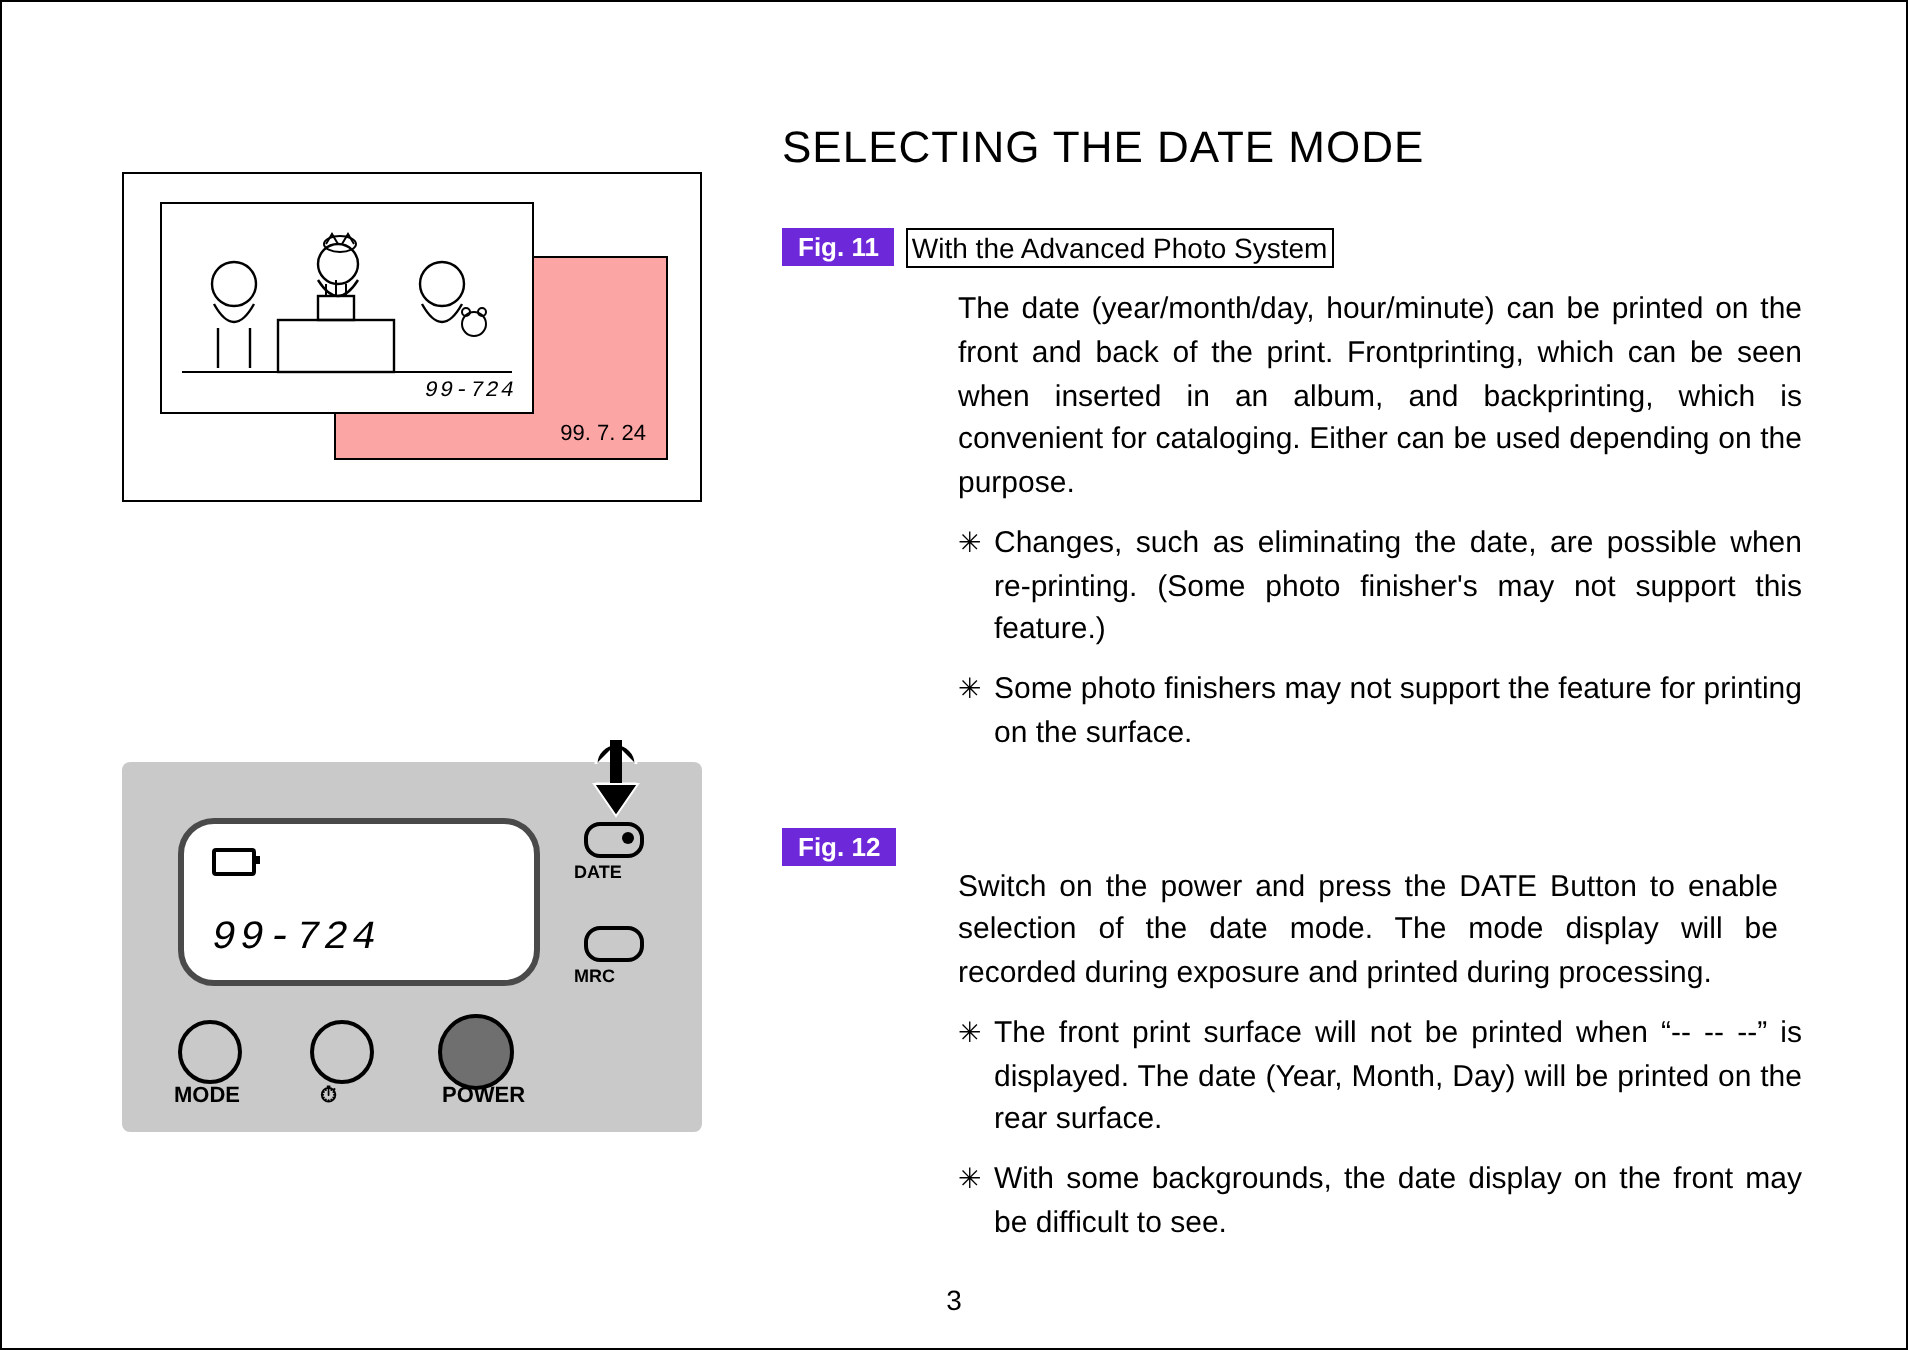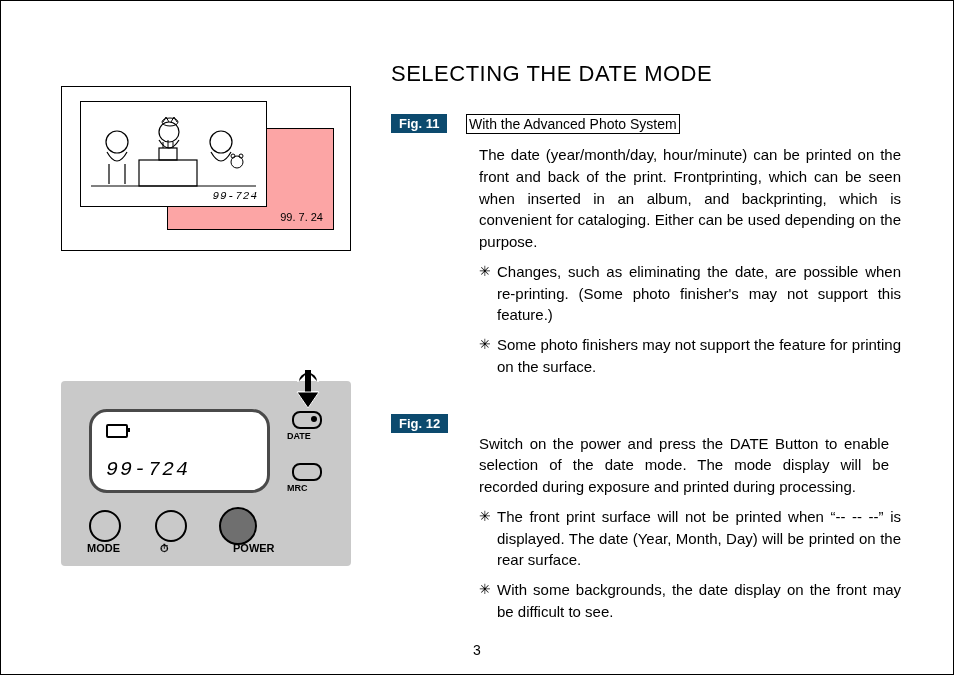--- a/index.html
+++ b/index.html
@@ -31,26 +31,26 @@
     width: 510px;
   }
   .title {
     font-size: 22px;
     font-weight: normal;
     margin: 0 0 27px 0;
     letter-spacing: 0.5px;
   }
   .fig-label {
     display: inline-block;
-    background: #0c4a6e;
+    background: #6d28d9;
     color: #fff;
     font-size: 13px;
     font-weight: bold;
     padding: 2px 8px;
-    margin-right: 14px;
+    margin-right: 1px;
     vertical-align: top;
   }
   .subhead-box {
     display: inline-block;
     border: 1px solid #000;
     padding: 1px 2px;
     font-size: 14px;
     vertical-align: top;
   }
   .para {
@@ -196,21 +196,21 @@
     background: #6f6f6f;
   }
   .btn-label {
     position: absolute;
     top: 32px;
     font-size: 11px;
     font-weight: bold;
   }
   .lbl-mode { left: -2px; }
   .lbl-timer { left: 71px; font-size: 11px; }
-  .lbl-power { left: 144px; }
+  .lbl-power { left: 132px; }
 
   .side-btn {
     position: absolute;
     right: 24px;
     width: 40px;
     text-align: left;
   }
   .side-btn.date { top: 30px; }
   .side-btn.mrc  { top: 82px; }
   .side-btn .pill {

